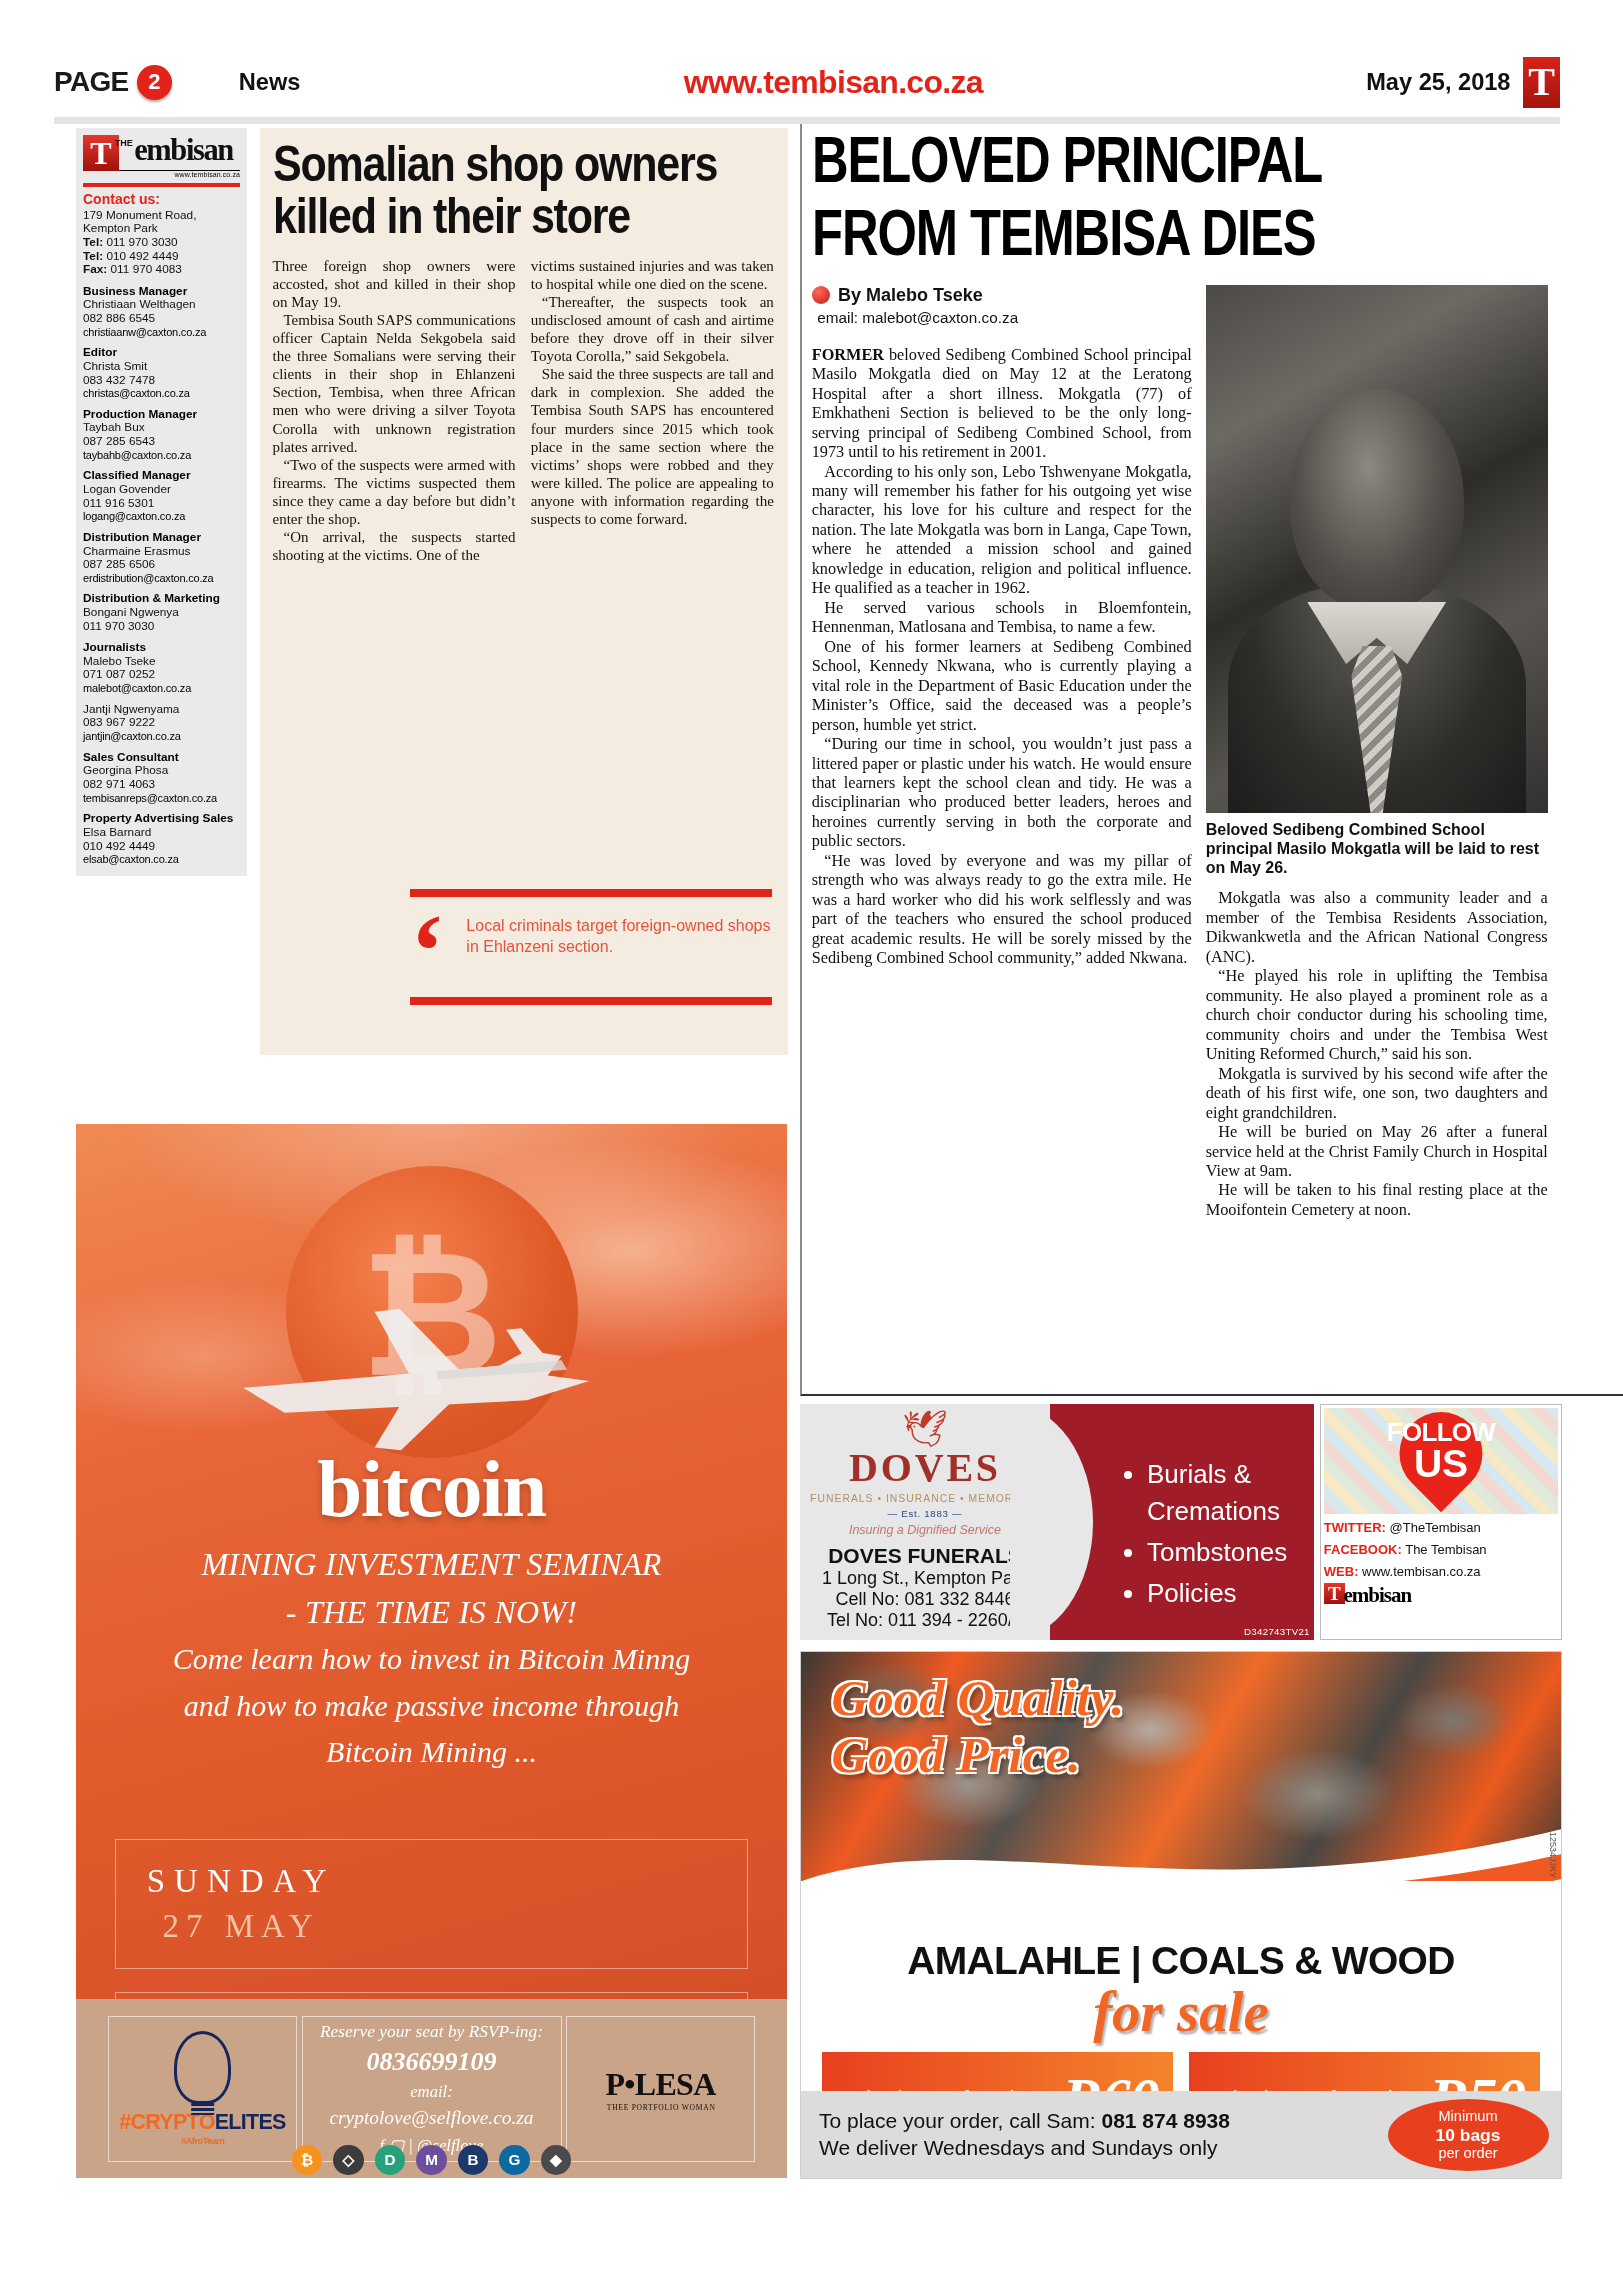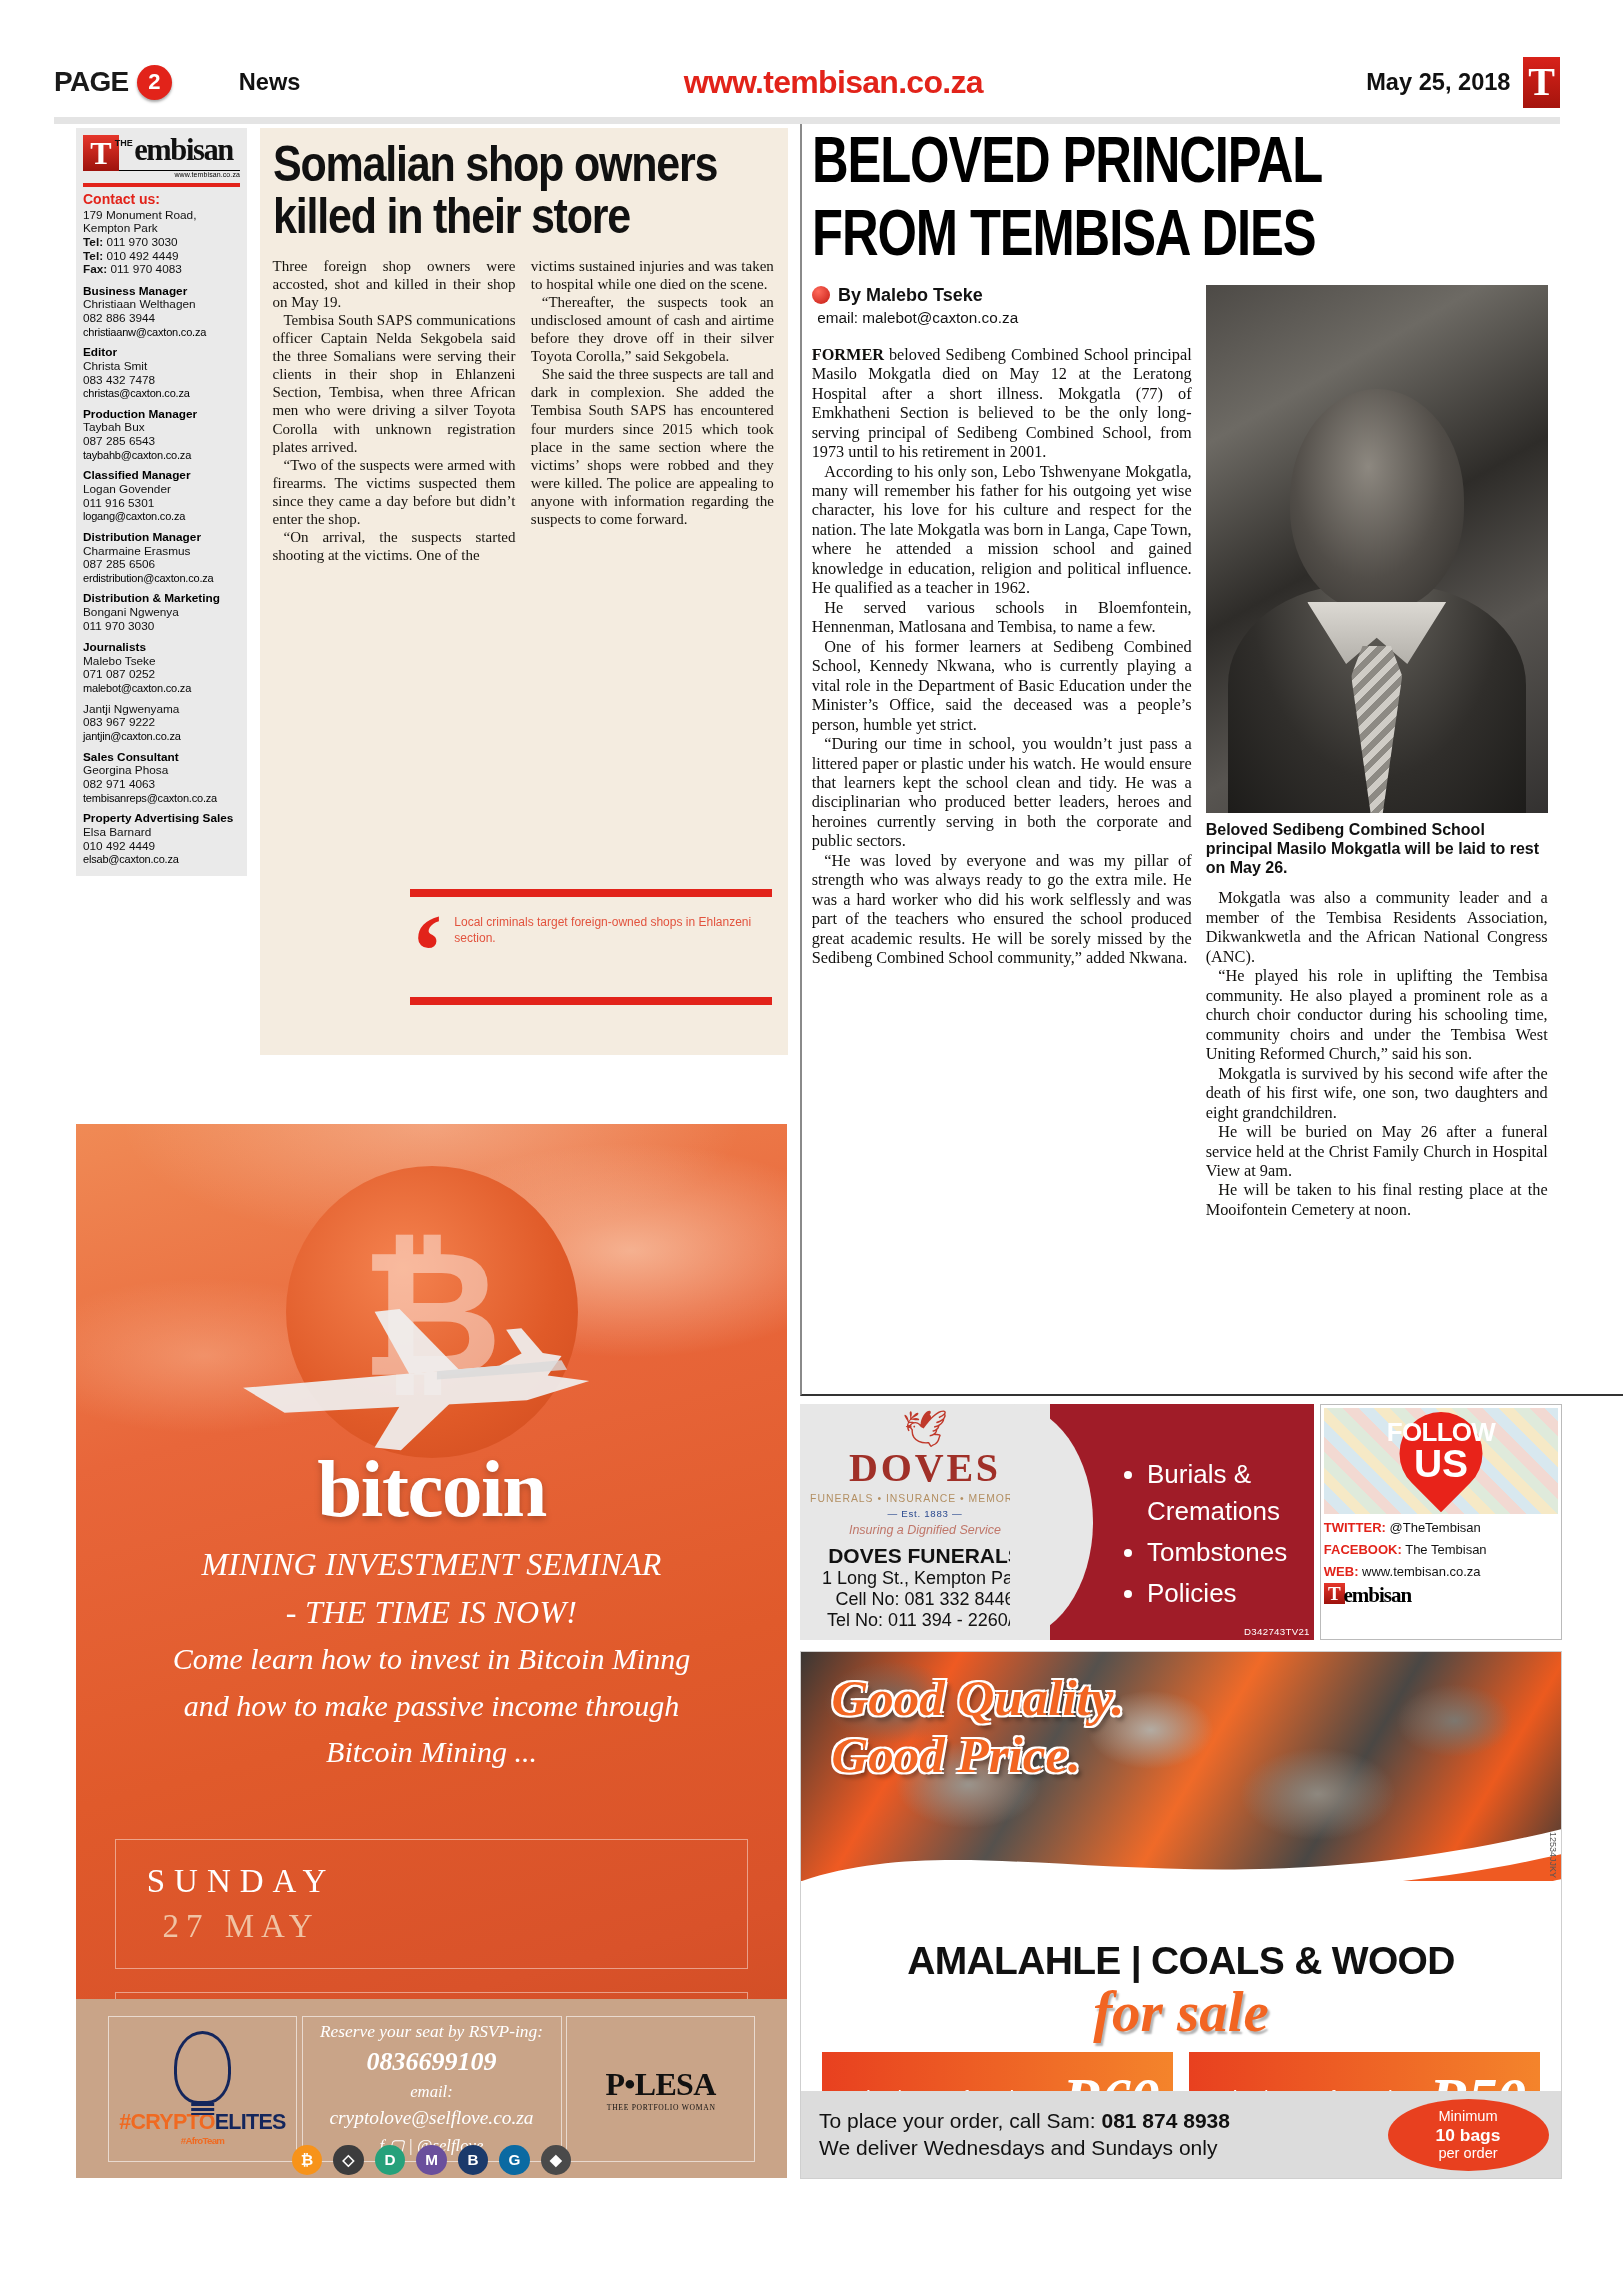--- a/index.html
+++ b/index.html
@@ -40,21 +40,21 @@
            transform:scaleX(.86);transform-origin:left top;width:116%;}
   .s1-cols{display:flex;gap:15.3px;margin-top:15.3px;}
   .s1-col{width:243px;font-family:"Liberation Serif",serif;font-size:15px;line-height:1.205;color:#15120d;text-align:justify;}
   .s1-col p{margin:0;text-indent:11px;}
   .s1-col p.first{text-indent:0;}
   .pullq{position:absolute;left:150px;top:761px;width:362px;}
   .pq-bar{height:7.6px;background:#e2231a;}
   .pq-body{display:flex;align-items:flex-start;padding:18px 0 18px 0;}
   .pq-mark{font-family:"Liberation Serif",serif;font-size:104px;line-height:.62;color:#e2231a;font-weight:bold;margin-right:9.7px;
            transform:translateY(4.2px);}
-  .pq-text{color:#e2533e;font-size:12px;line-height:1.33;font-family:"Liberation Sans",sans-serif;}
+  .pq-text{color:#e2533e;font-size:16px;line-height:1.33;font-family:"Liberation Sans",sans-serif;margin-left:12px;}
 
   
   .story2{position:absolute;left:800px;top:124px;width:852px;height:1272px;box-sizing:border-box;border-left:2.1px solid #8a8a8a;border-right:2.1px solid #8a8a8a;border-bottom:2.1px solid #333;padding:0 9.7px 7px 9.7px;}
   .s2-head{font-family:"Liberation Sans",sans-serif;font-weight:bold;font-size:65px;line-height:1.12;letter-spacing:-1.4px;color:#000;
            transform:scaleX(.78);transform-origin:left top;width:128%;}
   .s2-body{display:flex;gap:14px;margin-top:15.3px;}
   .s2-left{width:380px;}
   .s2-right{width:342px;}
   .byline{display:flex;align-items:center;gap:8.3px;margin-bottom:2.8px;}
   .by-dot{width:18px;height:18px;border-radius:50%;background:radial-gradient(circle at 35% 30%,#ff6a5b,#c41a12);}
@@ -216,21 +216,21 @@
     <div class="contact-hd">Contact us:</div>
     <div class="s-line">179 Monument Road,</div>
     <div class="s-line">Kempton Park</div>
     <div class="s-line"><b>Tel:</b> <span>011 970 3030</span></div>
     <div class="s-line"><b>Tel:</b> <span>010 492 4449</span></div>
     <div class="s-line"><b>Fax:</b> <span>011 970 4083</span></div>
 
     <div class="s-grp">
       <div class="s-role">Business Manager</div>
       <div class="s-line">Christiaan Welthagen</div>
-      <div class="s-line">082 886 3944</div>
+      <div class="s-line">082 886 6545</div>
       <div class="s-mail">christiaanw@caxton.co.za</div>
     </div>
     <div class="s-grp">
       <div class="s-role">Editor</div>
       <div class="s-line">Christa Smit</div>
       <div class="s-line">083 432 7478</div>
       <div class="s-mail">christas@caxton.co.za</div>
     </div>
     <div class="s-grp">
       <div class="s-role">Production Manager</div>

